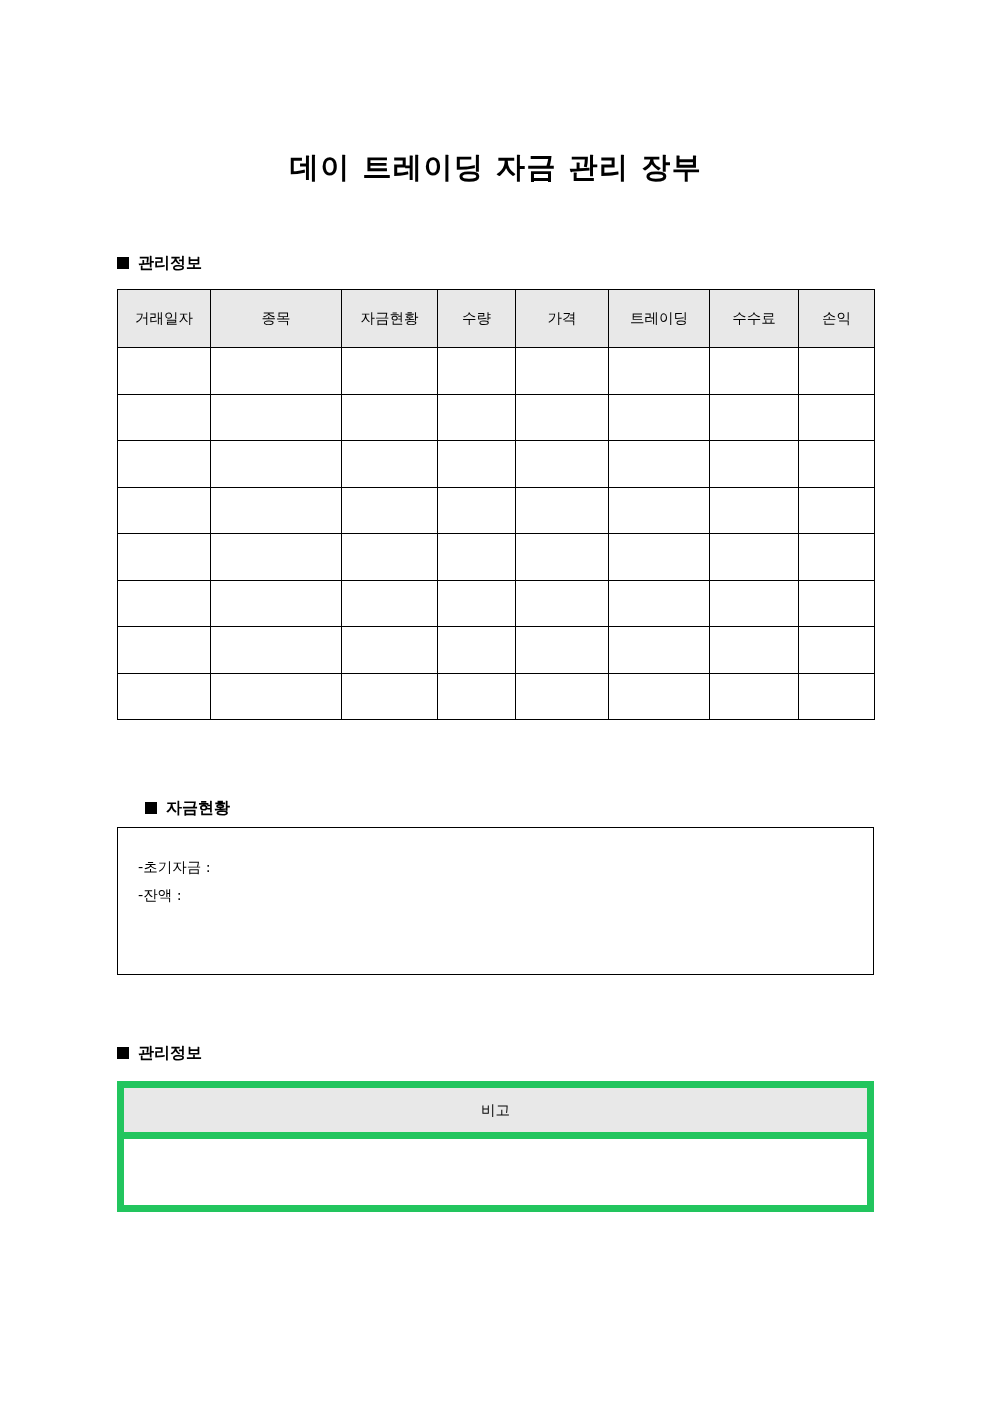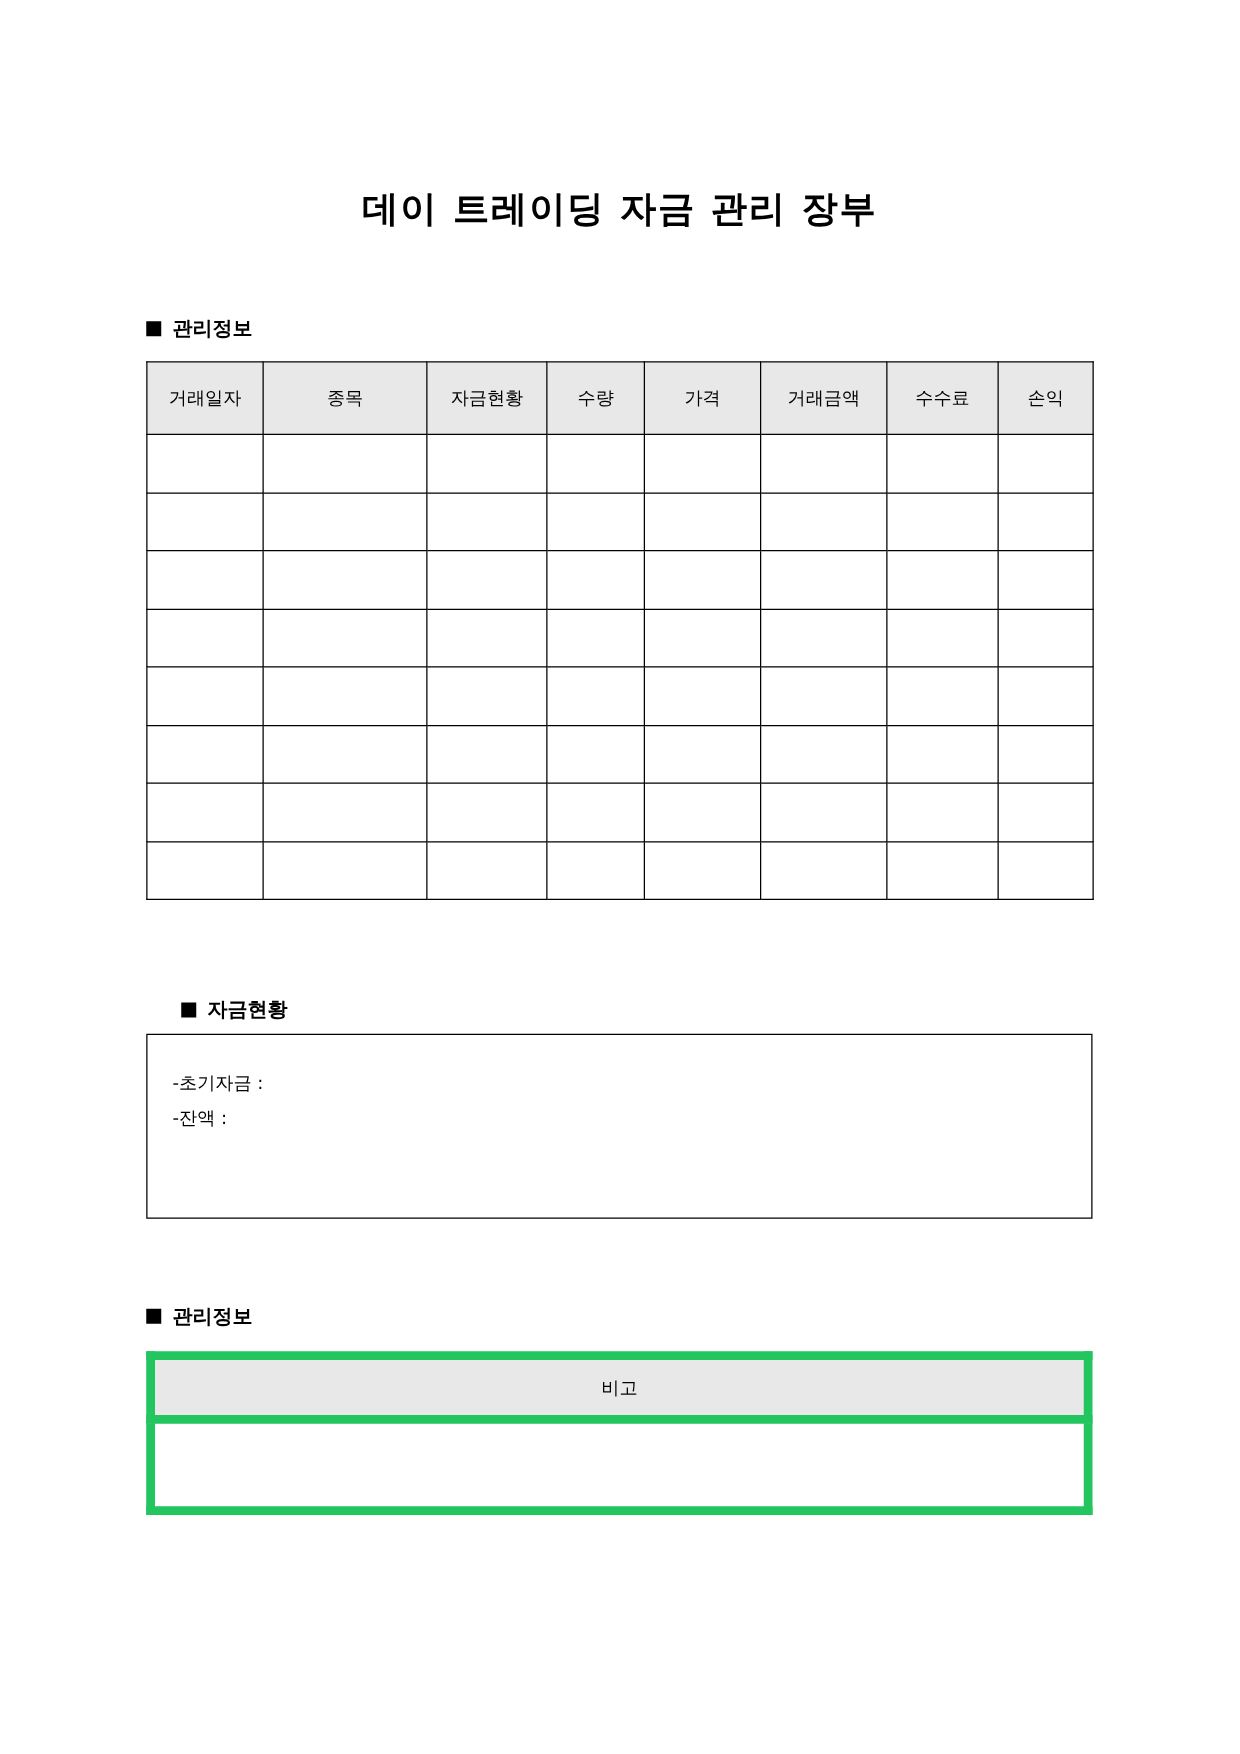--- a/index.html
+++ b/index.html
@@ -176,21 +176,21 @@
       <col class="col-fee">
       <col class="col-pl">
     </colgroup>
     <thead>
       <tr>
         <th>거래일자</th>
         <th>종목</th>
         <th>자금현황</th>
         <th>수량</th>
         <th>가격</th>
-        <th>거래금액</th>
+        <th>트레이딩</th>
         <th>수수료</th>
         <th>손익</th>
       </tr>
     </thead>
     <tbody>
       <tr>
         <td></td>
         <td></td>
         <td></td>
         <td></td>

